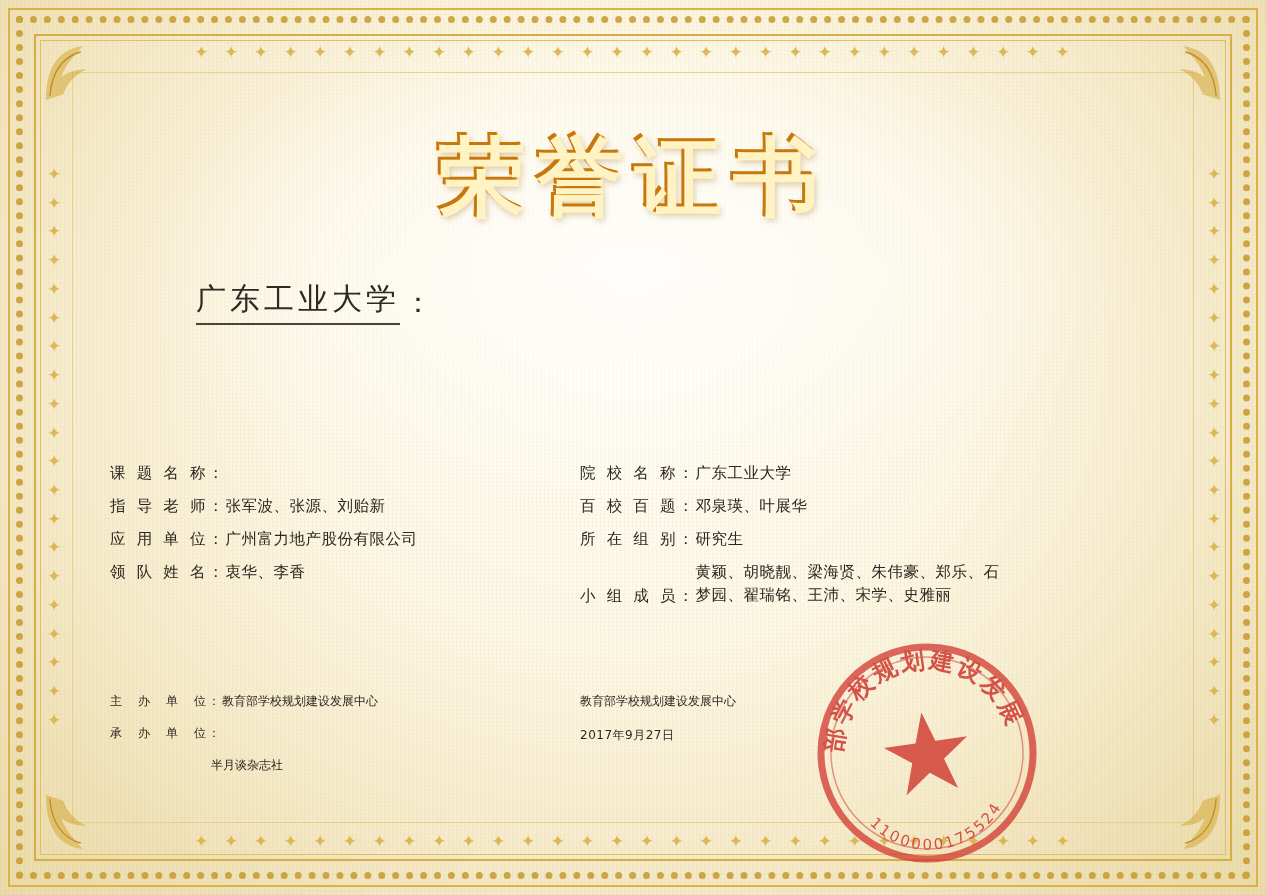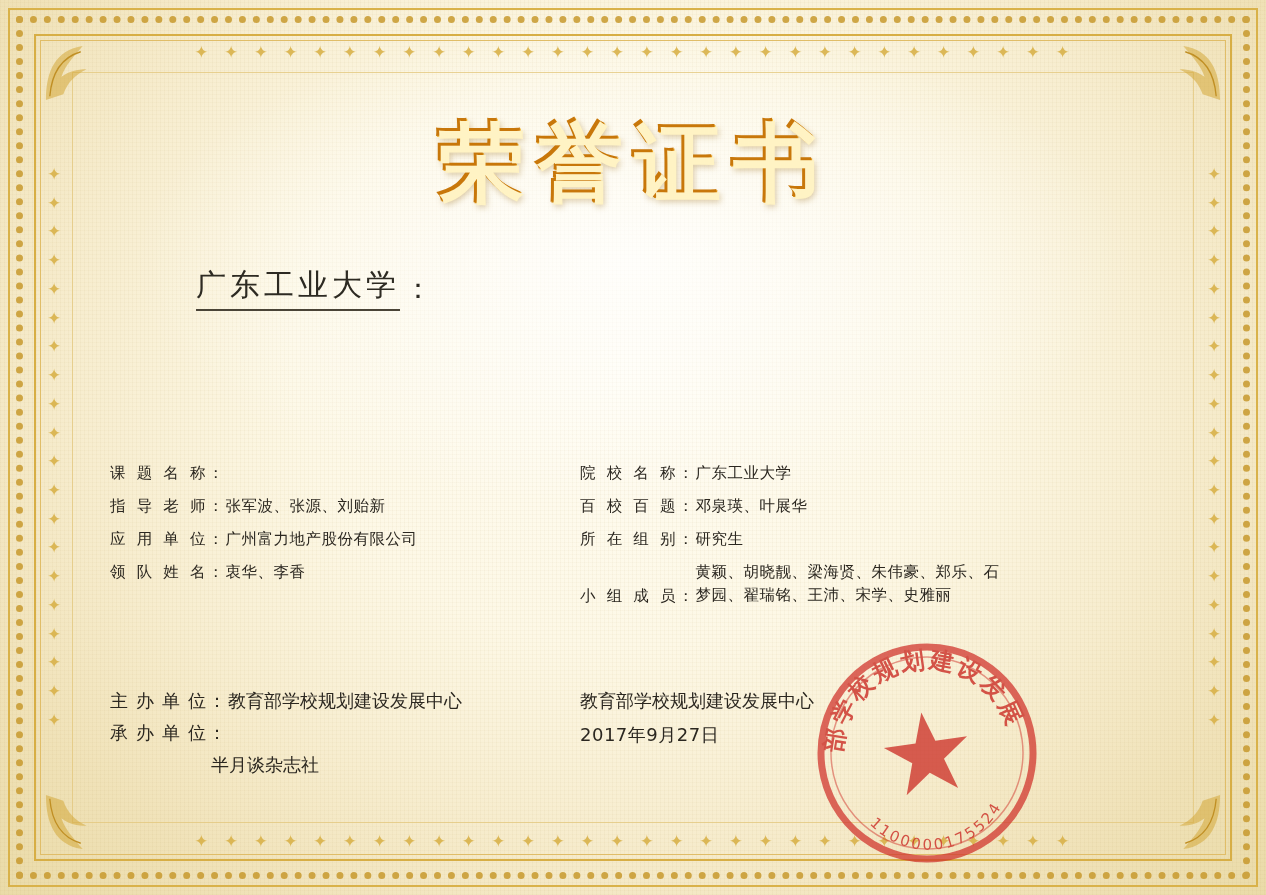--- a/index.html
+++ b/index.html
@@ -112,21 +112,21 @@
   .content {
     position: absolute;
     left: 86px;
     right: 86px;
     top: 80px;
     bottom: 80px;
   }
 
   .cert-title {
     text-align: center;
-    margin-top: 24px;
+    margin-top: 38px;
     font-family: "DejaVu Serif", serif;
     font-weight: bold;
     font-size: 86px;
     letter-spacing: 12px;
     color: #e8a21c;
     text-shadow:
       2px 2px 0 #fff3c4,
       -1px -1px 0 #c8770a,
       3px 4px 6px rgba(150,100,10,0.35);
     background: linear-gradient(180deg, #fbd14f 0%, #efa61d 45%, #d98a10 100%);
@@ -210,21 +210,21 @@
   .det-value.wrap { line-height: 23px; }
 
   
   .footer {
     position: absolute;
     left: 110px;
     right: 0;
     top: 690px;
     display: flex;
     font-family: "DejaVu Sans", sans-serif;
-    font-size: 18px;
+    font-size: 12px;
     color: #2b2720;
   }
   .foot-left { width: 470px; }
   .foot-right { width: 430px; }
   .foot-row { display: flex; margin-bottom: 10px; line-height: 22px; }
   .foot-label {
     width: 96px;
     text-align: justify;
     text-align-last: justify;
     flex: 0 0 auto;

